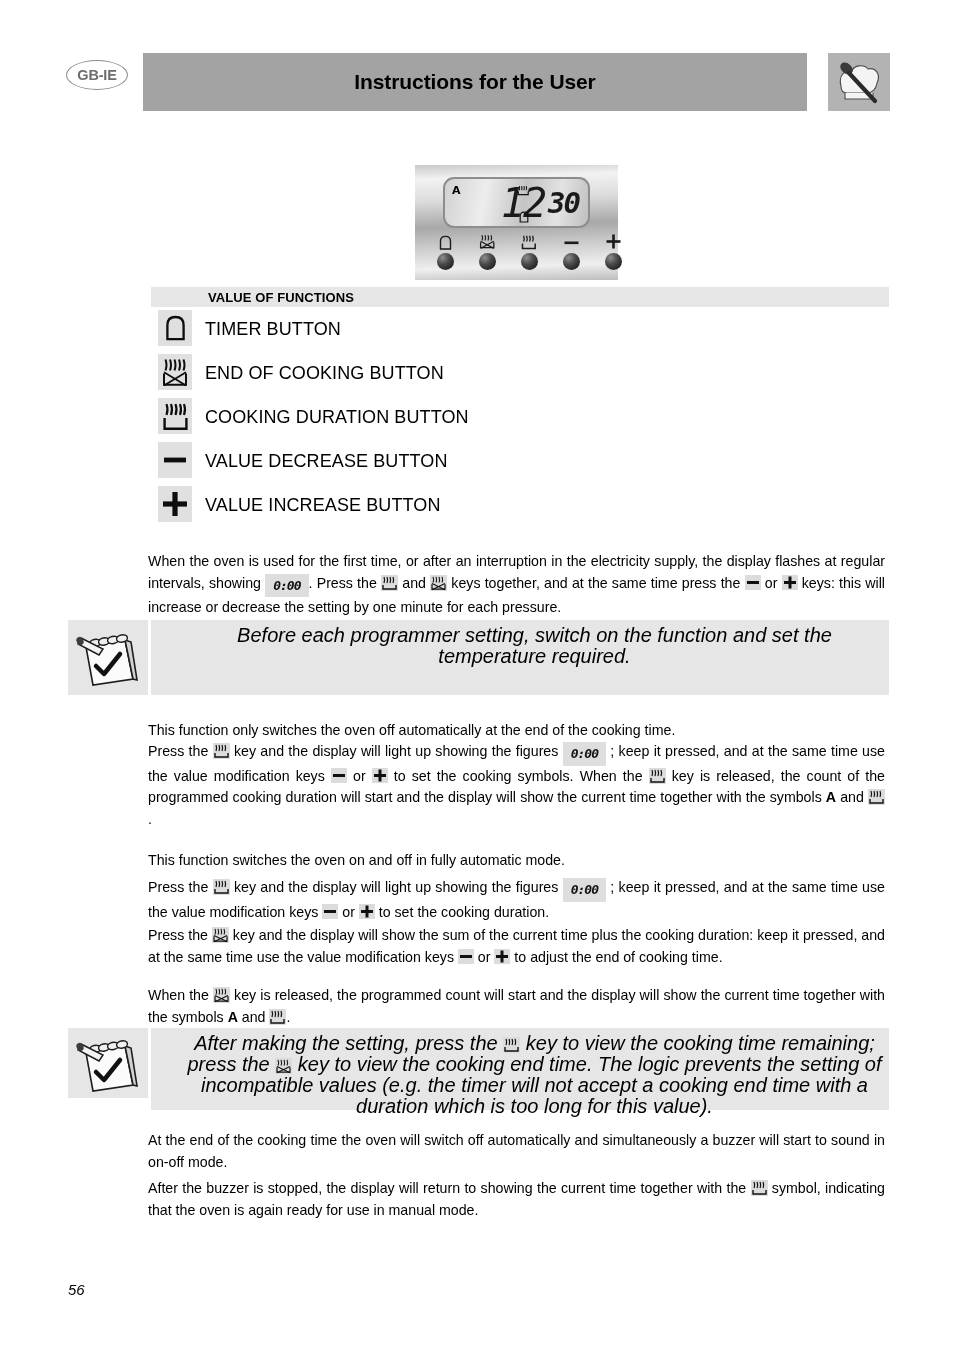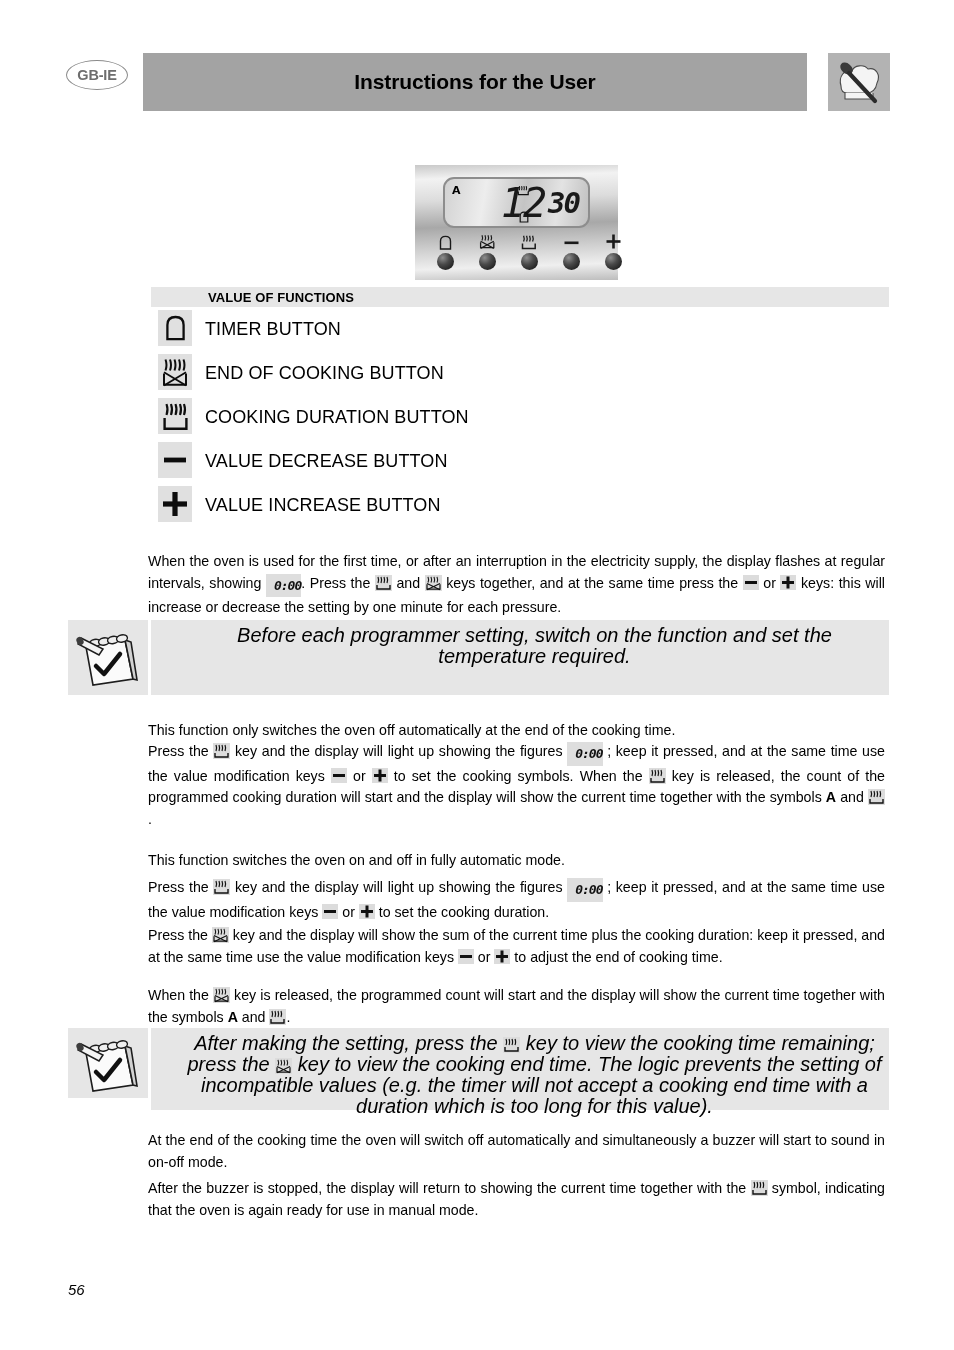--- a/index.html
+++ b/index.html
@@ -200,21 +200,21 @@
   .chip-key {
     width: 17px; height: 16px;
     padding: 0;
   }
   .chip-pm {
     width: 16px; height: 15px;
     vertical-align: -2px;
   }
   .chip-lcd {
     background: #dedede;
-    padding: 1px 0 1px 8px;
+    padding: 1px 8px 1px 8px;
     font-family: "DejaVu Sans Mono", monospace;
     font-style: italic;
     font-weight: bold;
     font-size: 13px;
     letter-spacing: -1px;
     vertical-align: -2px;
     color: #111;
   }
   .chip svg { display: block; }
 

